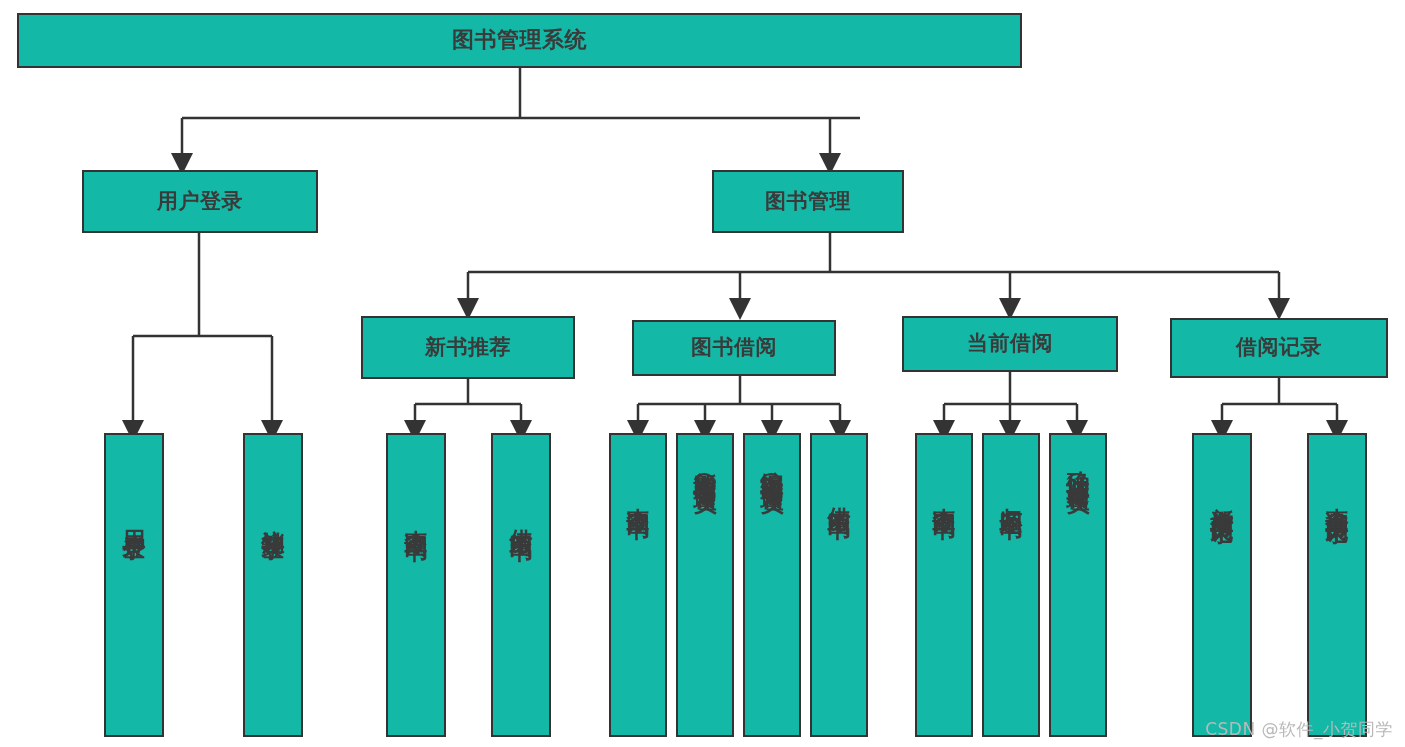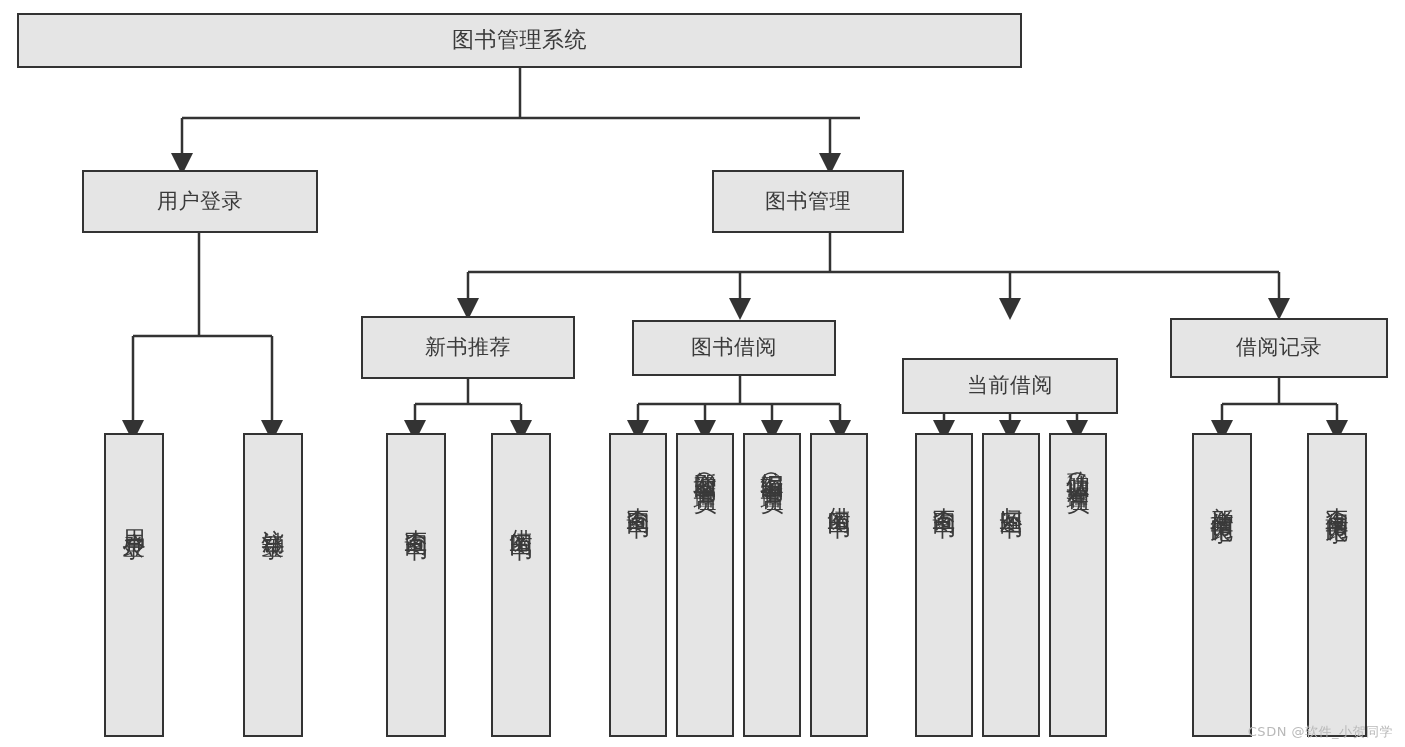--- a/index.html
+++ b/index.html
@@ -22,25 +22,26 @@
     left: 0;
     top: 0;
     width: 1405px;
     height: 747px;
     pointer-events: none;
   }
   .node {
     position: absolute;
     box-sizing: border-box;
     border: 2.5px solid #333333;
-    background: #e5e5e5;
+    background: #14b8a6;
     display: flex;
     align-items: center;
     justify-content: center;
     color: #3a3a3a;
+    font-weight: bold;
   }
   .node .label {
     display: block;
     text-align: center;
     line-height: 1.02;
     letter-spacing: 0.5px;
   }
   
   .node.horiz .label {
     writing-mode: horizontal-tb;
@@ -70,21 +71,21 @@
   .node.leaf.mid .label {
     margin-top: 40px;
   }
   .node.leaf.tall .label {
     margin-top: 4px;
   }
   .watermark {
     position: absolute;
     right: 12px;
     bottom: 6px;
-    font-size: 13px;
+    font-size: 17px;
     color: #b9b9b9;
     white-space: nowrap;
     letter-spacing: 0.5px;
   }
 </style>
 </head>
 <body>
 
 <div id="canvas">
 
@@ -149,21 +150,21 @@
   <div class="node horiz" style="left:712px; top:170px; width:192px; height:63px;">
     <span class="label">图书管理</span>
   </div>
 
   <div class="node horiz" style="left:361px; top:316px; width:214px; height:63px;">
     <span class="label">新书推荐</span>
   </div>
   <div class="node horiz" style="left:632px; top:320px; width:204px; height:56px;">
     <span class="label">图书借阅</span>
   </div>
-  <div class="node horiz" style="left:902px; top:316px; width:216px; height:56px;margin-top:42px;">
+  <div class="node horiz" style="left:902px; top:316px; width:216px; height:56px;">
     <span class="label">当前借阅</span>
   </div>
   <div class="node horiz" style="left:1170px; top:318px; width:218px; height:60px;">
     <span class="label">借阅记录</span>
   </div>
 
   <div class="node leaf short" style="left:104px; top:433px; width:60px; height:304px;">
     <span class="label">用户登录</span>
   </div>
   <div class="node leaf short" style="left:243px; top:433px; width:60px; height:304px;">

